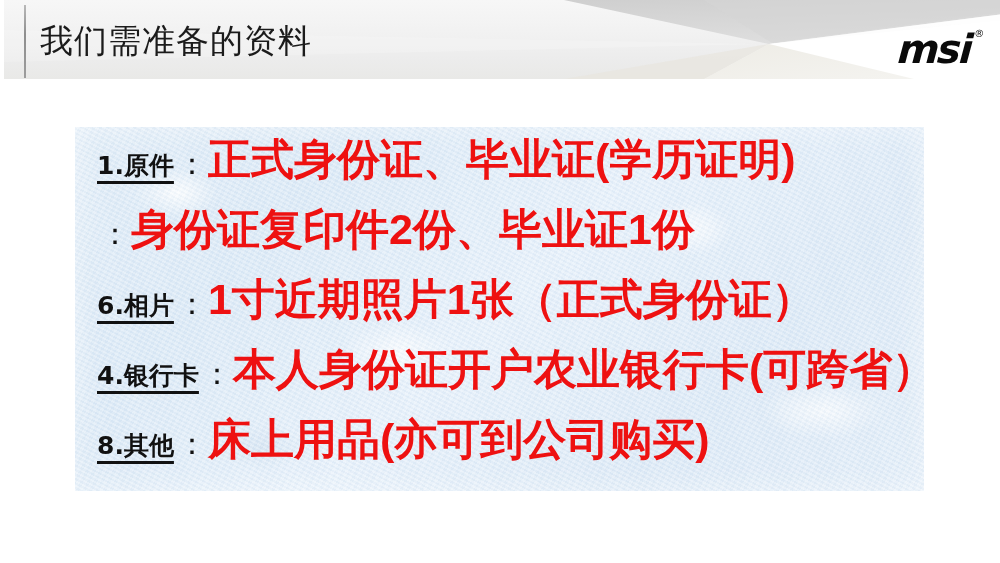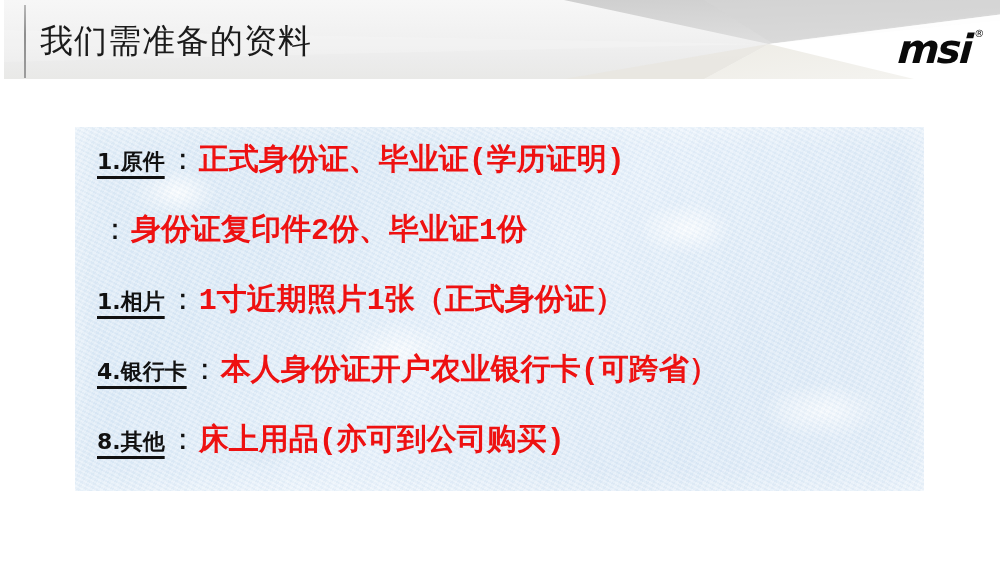--- a/index.html
+++ b/index.html
@@ -61,32 +61,32 @@
     mix-blend-mode:normal;
   }
 
   .lines{position:absolute;left:22px;top:14px;right:10px;}
   .line{
     display:flex;align-items:baseline;
     height:70px;
     white-space:nowrap;
   }
   .lbl{
-    font-size:22px;line-height:36px;font-weight:bold;color:#111;
+    font-size:25px;line-height:36px;font-weight:bold;color:#111;
     text-decoration:underline;text-decoration-thickness:3px;text-underline-offset:7px;
     font-family:"DejaVu Sans","Liberation Sans",sans-serif;
   }
   .colon{
     font-size:30px;line-height:36px;color:#111;font-weight:400;
     padding:0 1px 0 3px;
     font-family:"DejaVu Sans","Liberation Sans",sans-serif;
   }
   .val{
-    font-size:30px;line-height:36px;font-weight:bold;color:#ee1111;
-    font-family:Liberation Mono, monospace;
+    font-size:43px;line-height:36px;font-weight:bold;color:#ee1111;
+    font-family:Liberation Sans, sans-serif;
   }
 
   
   .footer{
     position:absolute;left:0;top:542px;width:1000px;height:21px;
     background:#f0efe9;
   }
   .footer-rule{
     position:absolute;left:42px;top:10px;width:920px;height:1px;
     background:linear-gradient(90deg,#c9c8c2,#b7b6b0 60%,#cfcec8);
@@ -137,21 +137,21 @@
         <span class="colon">：</span>
         <span class="val">正式身份证、毕业证(学历证明)</span>
       </div>
 
       <div class="line">
         <span class="colon">：</span>
         <span class="val">身份证复印件2份、毕业证1份</span>
       </div>
 
       <div class="line">
-        <span class="lbl">1.相片</span>
+        <span class="lbl">6.相片</span>
         <span class="colon">：</span>
         <span class="val">1寸近期照片1张（正式身份证）</span>
       </div>
 
       <div class="line">
         <span class="lbl">4.银行卡</span>
         <span class="colon">：</span>
         <span class="val">本人身份证开户农业银行卡(可跨省）</span>
       </div>
 

